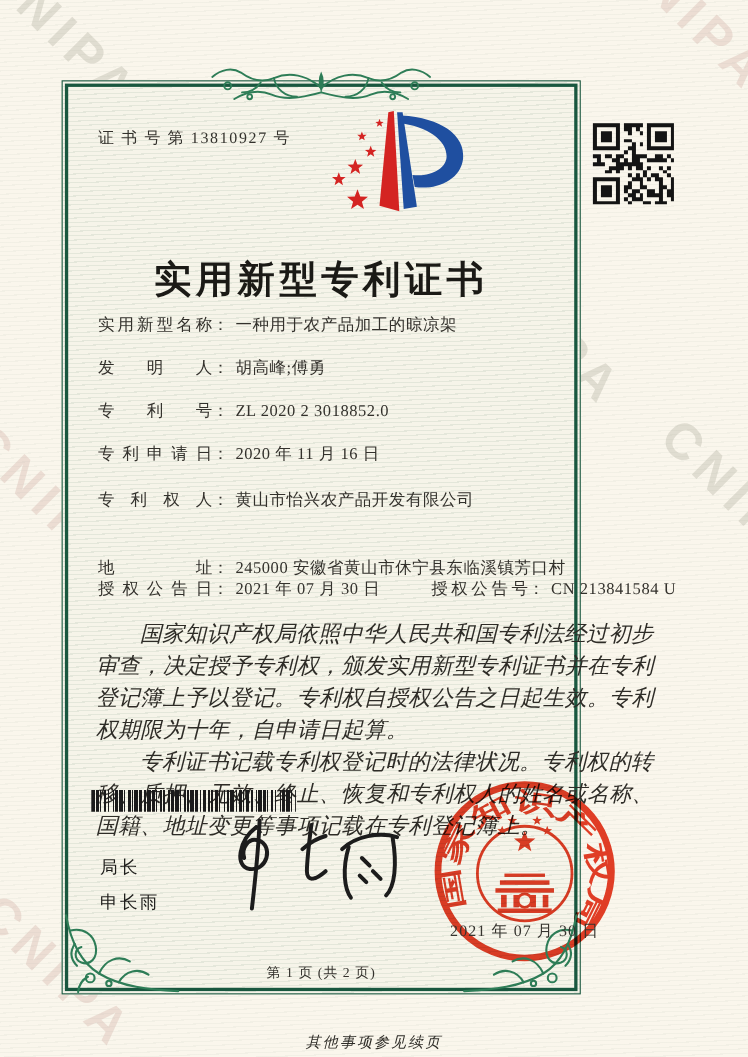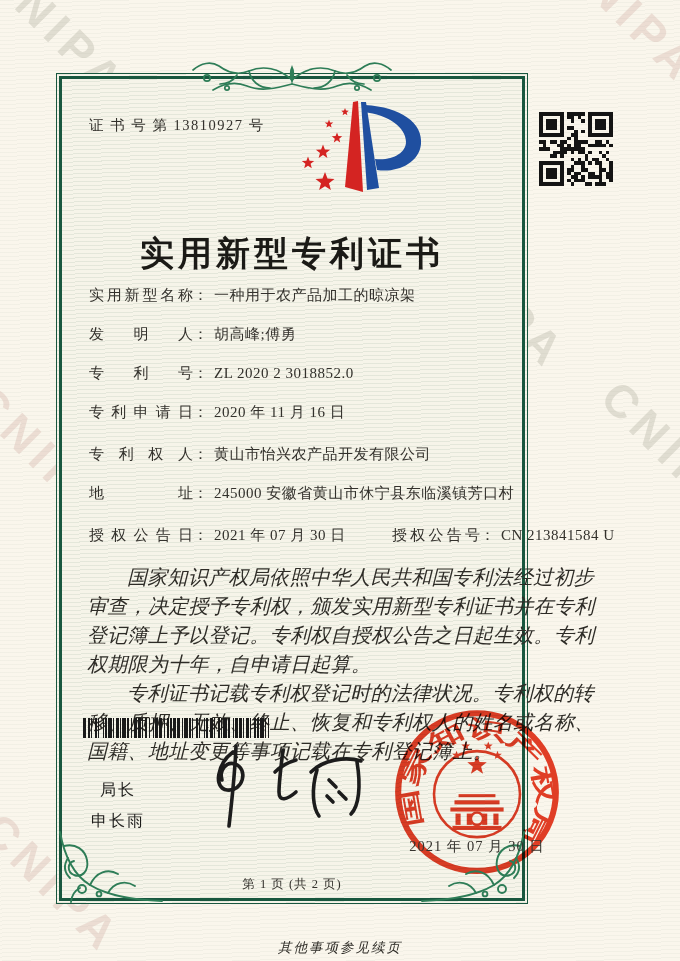--- a/index.html
+++ b/index.html
@@ -42,21 +42,21 @@
   .fvalue { letter-spacing:.5px; }
   .grant-col { position:absolute; left:303px; top:0; }
   .grant-col .flabel { width:88px; }
   
   .bodytext { position:absolute; left:30px; top:489px; width:508px; font-size:20px;
               line-height:29px; color:#2e2c27; font-style:italic; letter-spacing:.3px; }
   .bodytext p { text-indent:2em; }
   
   .barcode { position:absolute; left:26px; top:644px; width:186px; height:20px; }
   .officer { position:absolute; left:34px; top:700px; font-family:"Liberation Sans","DejaVu Sans",sans-serif;
-             font-size:16px; color:#1d1c1a; letter-spacing:2px; line-height:31px;text-align:center; }
+             font-size:16px; color:#1d1c1a; letter-spacing:2px; line-height:31px; }
   .signature { position:absolute; left:146px; top:668px; }
   .seal { position:absolute; left:334px; top:628px; width:172px; height:172px; opacity:.93;
           mix-blend-mode:multiply; }
   .seal-date { position:absolute; left:330px; top:763px; width:180px; text-align:center;
                font-size:14.5px; letter-spacing:1px; color:#36342f; z-index:4; }
   .page-footer { position:absolute; left:0; top:802px; width:100%; text-align:center;
                  font-size:12.5px; letter-spacing:1px; color:#33312c; }
   .cont-note { position:absolute; z-index:2; left:0; top:915px; width:100%; text-align:center;
                font-size:13.5px; font-style:italic; letter-spacing:2px; color:#2e2c27;margin-top:24px; }
 </style>
@@ -276,21 +276,21 @@
     </div>
     <div class="frow" style="top:290px">
       <span class="flabel">专利号</span><span class="fcolon">：</span><span class="fvalue">ZL 2020 2 3018852.0</span>
     </div>
     <div class="frow" style="top:329px">
       <span class="flabel">专利申请日</span><span class="fcolon">：</span><span class="fvalue">2020 年 11 月 16 日</span>
     </div>
     <div class="frow" style="top:371px">
       <span class="flabel">专利权人</span><span class="fcolon">：</span><span class="fvalue">黄山市怡兴农产品开发有限公司</span>
     </div>
-    <div class="frow" style="top:410px">
+    <div class="frow" style="top:433px">
       <span class="flabel">地址</span><span class="fcolon">：</span><span class="fvalue">245000 安徽省黄山市休宁县东临溪镇芳口村</span>
     </div>
     <div class="frow" style="top:452px; width:502px;">
       <span class="flabel">授权公告日</span><span class="fcolon">：</span><span class="fvalue">2021 年 07 月 30 日</span>
       <span class="grant-col">
         <span class="flabel">授权公告号</span><span class="fcolon">：</span><span class="fvalue">CN 213841584 U</span>
       </span>
     </div>
 
     <div class="bodytext">

